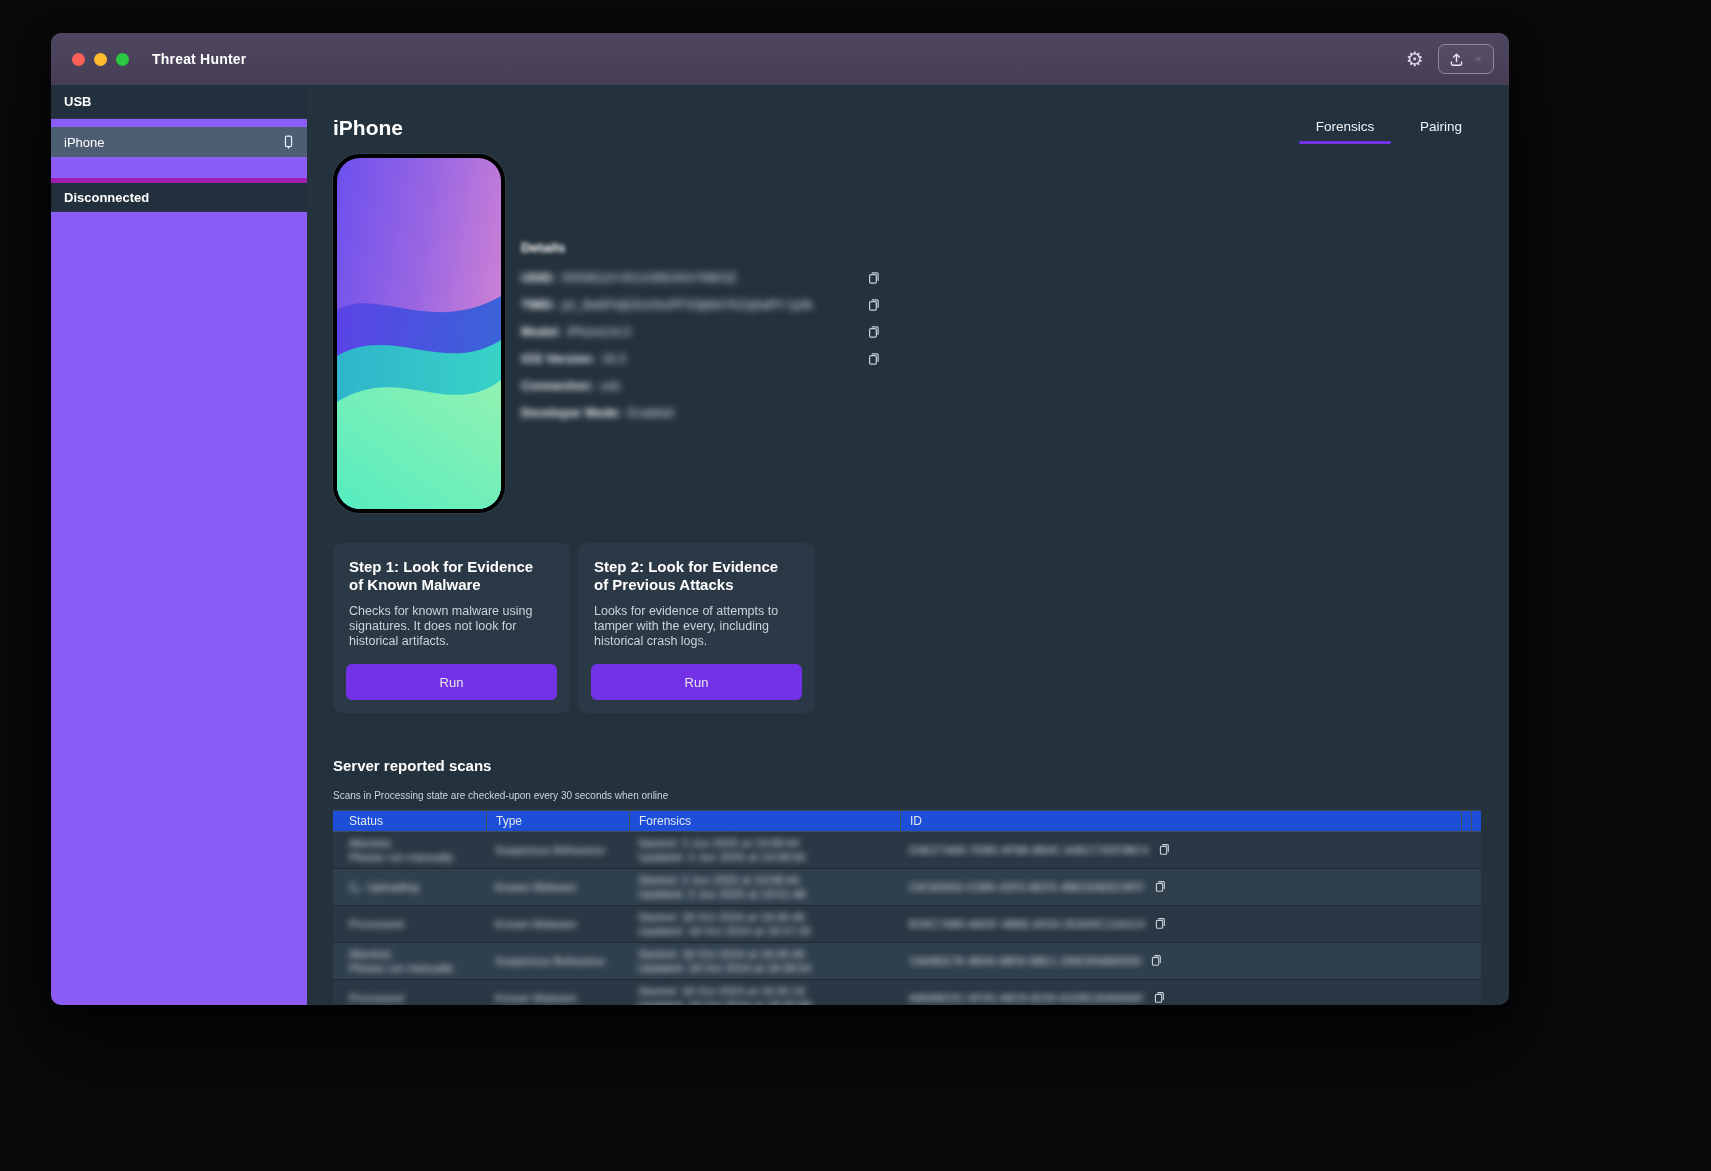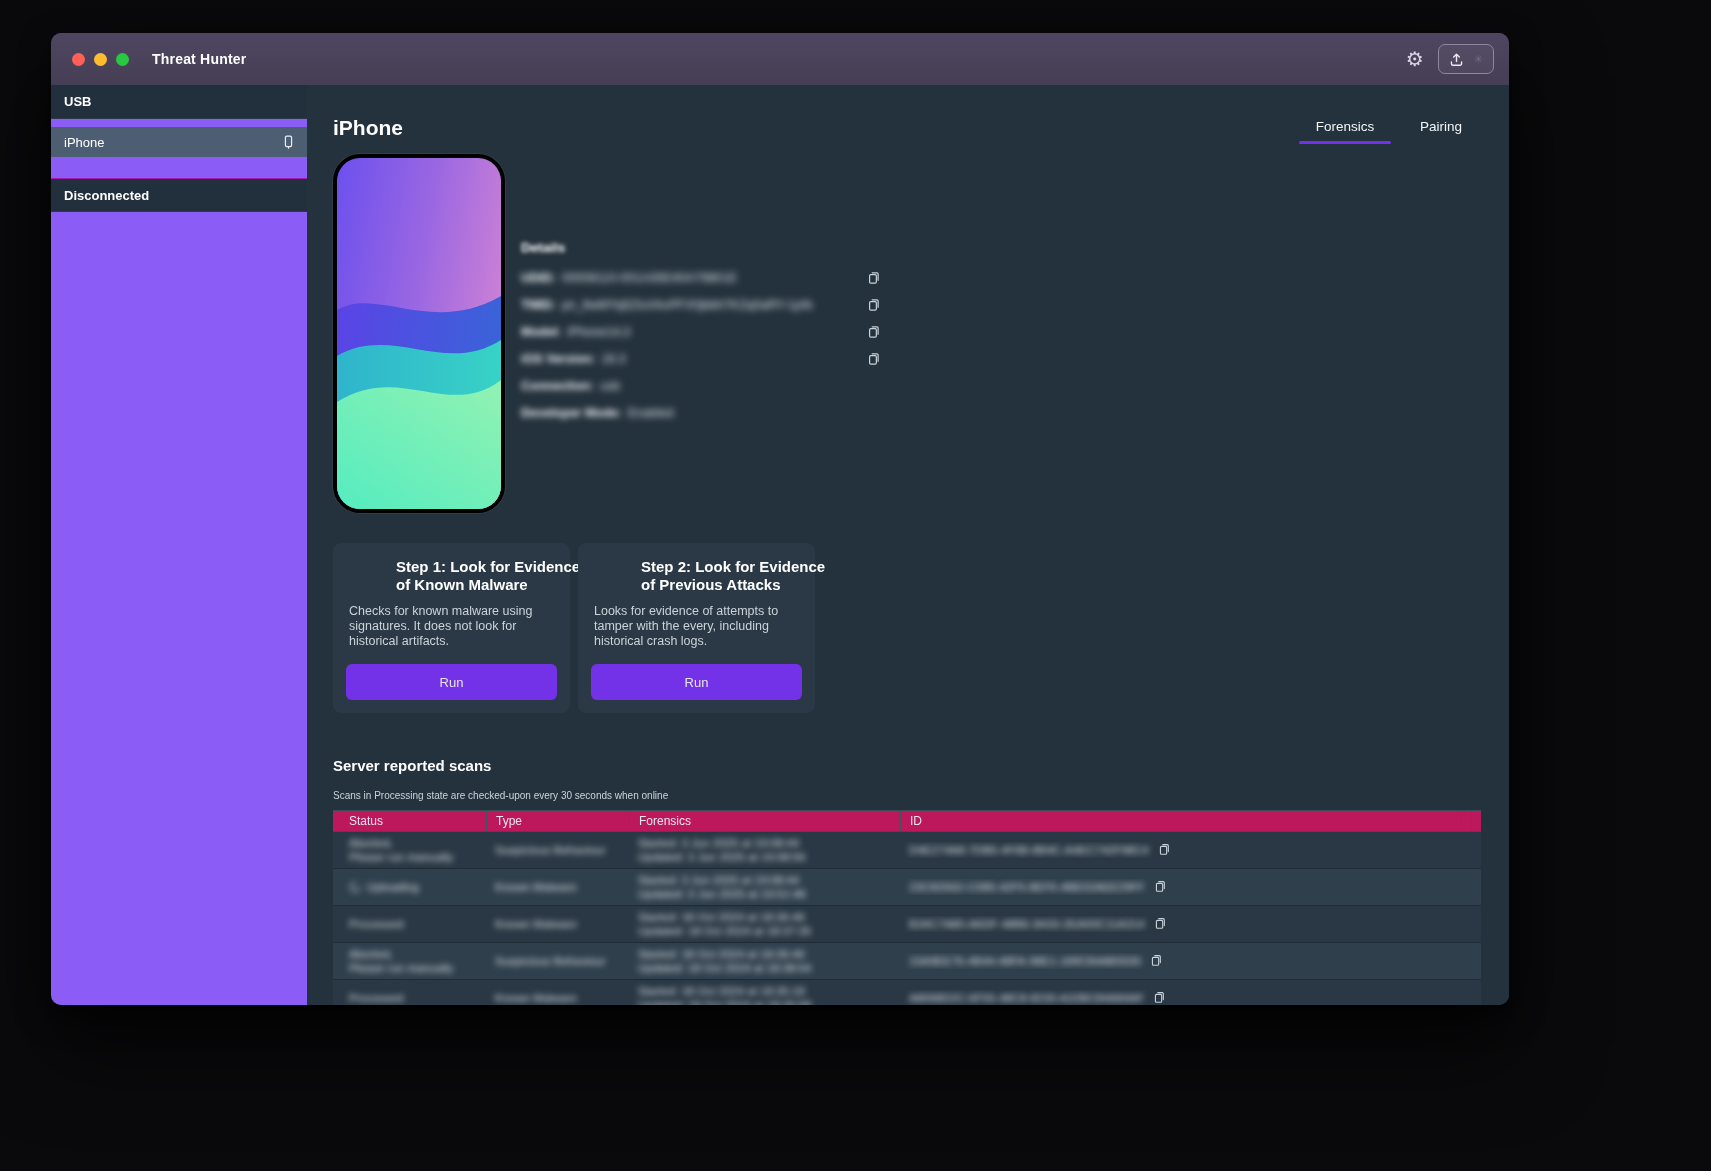--- a/index.html
+++ b/index.html
@@ -38,21 +38,21 @@
     display:flex; align-items:center; padding-left:13px;
     color:#ffffff; font-size:13px; font-weight:700;
   }
   .side-item-selected {
     margin-top:8px; height:30px; background:#4d5e73; color:#ffffff; font-size:13px;
     display:flex; align-items:center; justify-content:space-between; padding:0 12px 0 13px;
     cursor:default;
   }
   .side-header-2 {
     margin-top:21px; height:34px; background:#22303e;
-    border-top:1px solid #a21caf; border-bottom:1px solid #2c3a47;
+    border-top:5px solid #a21caf; border-bottom:1px solid #2c3a47;
     display:flex; align-items:center; padding-left:13px;
     color:#ffffff; font-size:13px; font-weight:700;
   }
 
   .main { flex:1; position:relative; padding:0 28px 0 26px; background:#24323d; overflow:hidden; }
 
   .page-title { color:#ffffff; font-size:21px; font-weight:700; margin-top:31px; }
 
   .tabs { position:absolute; top:28px; right:20px; display:flex; }
   .tab { width:96px; text-align:center; font-size:13.5px; color:#f2f5f8; padding:6px 0 10px 0; cursor:pointer; position:relative; }
@@ -80,37 +80,37 @@
   .blur2 { filter:blur(2px); }
   .blur3 { filter:blur(3px); }
   .blur35 { filter:blur(3.5px); }
 
   
   .steps { display:flex; gap:8px; margin-top:30px; }
   .step-card {
     width:237px; height:170px; background:#2a3945; border-radius:8px;
     position:relative; padding:15px 16px;
   }
-  .step-title { color:#ffffff; font-size:15px; font-weight:700; line-height:1.22; width:200px;margin-left:47px; }
+  .step-title { color:#ffffff; font-size:15px; font-weight:700; line-height:1.22; width:200px; }
   .step-desc { color:#ccd3da; font-size:12.5px; line-height:1.2; margin-top:9px; width:205px; }
   .step-badge { position:absolute; top:11px; right:8px; color:#98a2ac; font-size:12.5px; font-weight:700; }
   .step-btn {
     position:absolute; left:13px; right:13px; bottom:13px; height:36px;
     background:#7432e8; border:none; border-radius:6px; color:#e5e5e5;
     font-size:13px; font-family:"Liberation Sans", sans-serif; cursor:pointer;
   }
 
   
   .scans-heading { color:#ffffff; font-size:15px; font-weight:700; margin-top:44px; }
   .scans-note { color:#ccd3da; font-size:10px; margin-top:16px; }
 
   .scan-table { margin-top:9px; width:1148px; }
   .t-header {
     display:grid; grid-template-columns:153px 143px 271px 561px 10px 10px;
-    height:22px; align-items:center; background:#be185d;
+    height:22px; align-items:center; background:#1d4ed8;
     border-top:1px solid #3c4c59; border-bottom:1px solid #3c4c59;
   }
   .t-header .hcell { color:#e2e8ed; font-size:12px; border-left:1px solid #42525f; height:100%; display:flex; align-items:center; padding-left:9px; }
   .t-header .hcell:first-child { border-left:none; padding-left:16px; }
   .t-row {
     display:grid; grid-template-columns:153px 143px 271px 571px 10px;
     height:37px; align-items:center; border-bottom:1px solid #1f2b35;
   }
   .t-row-odd  { background:#293844; }
   .t-row-even { background:#2f3f4c; }

